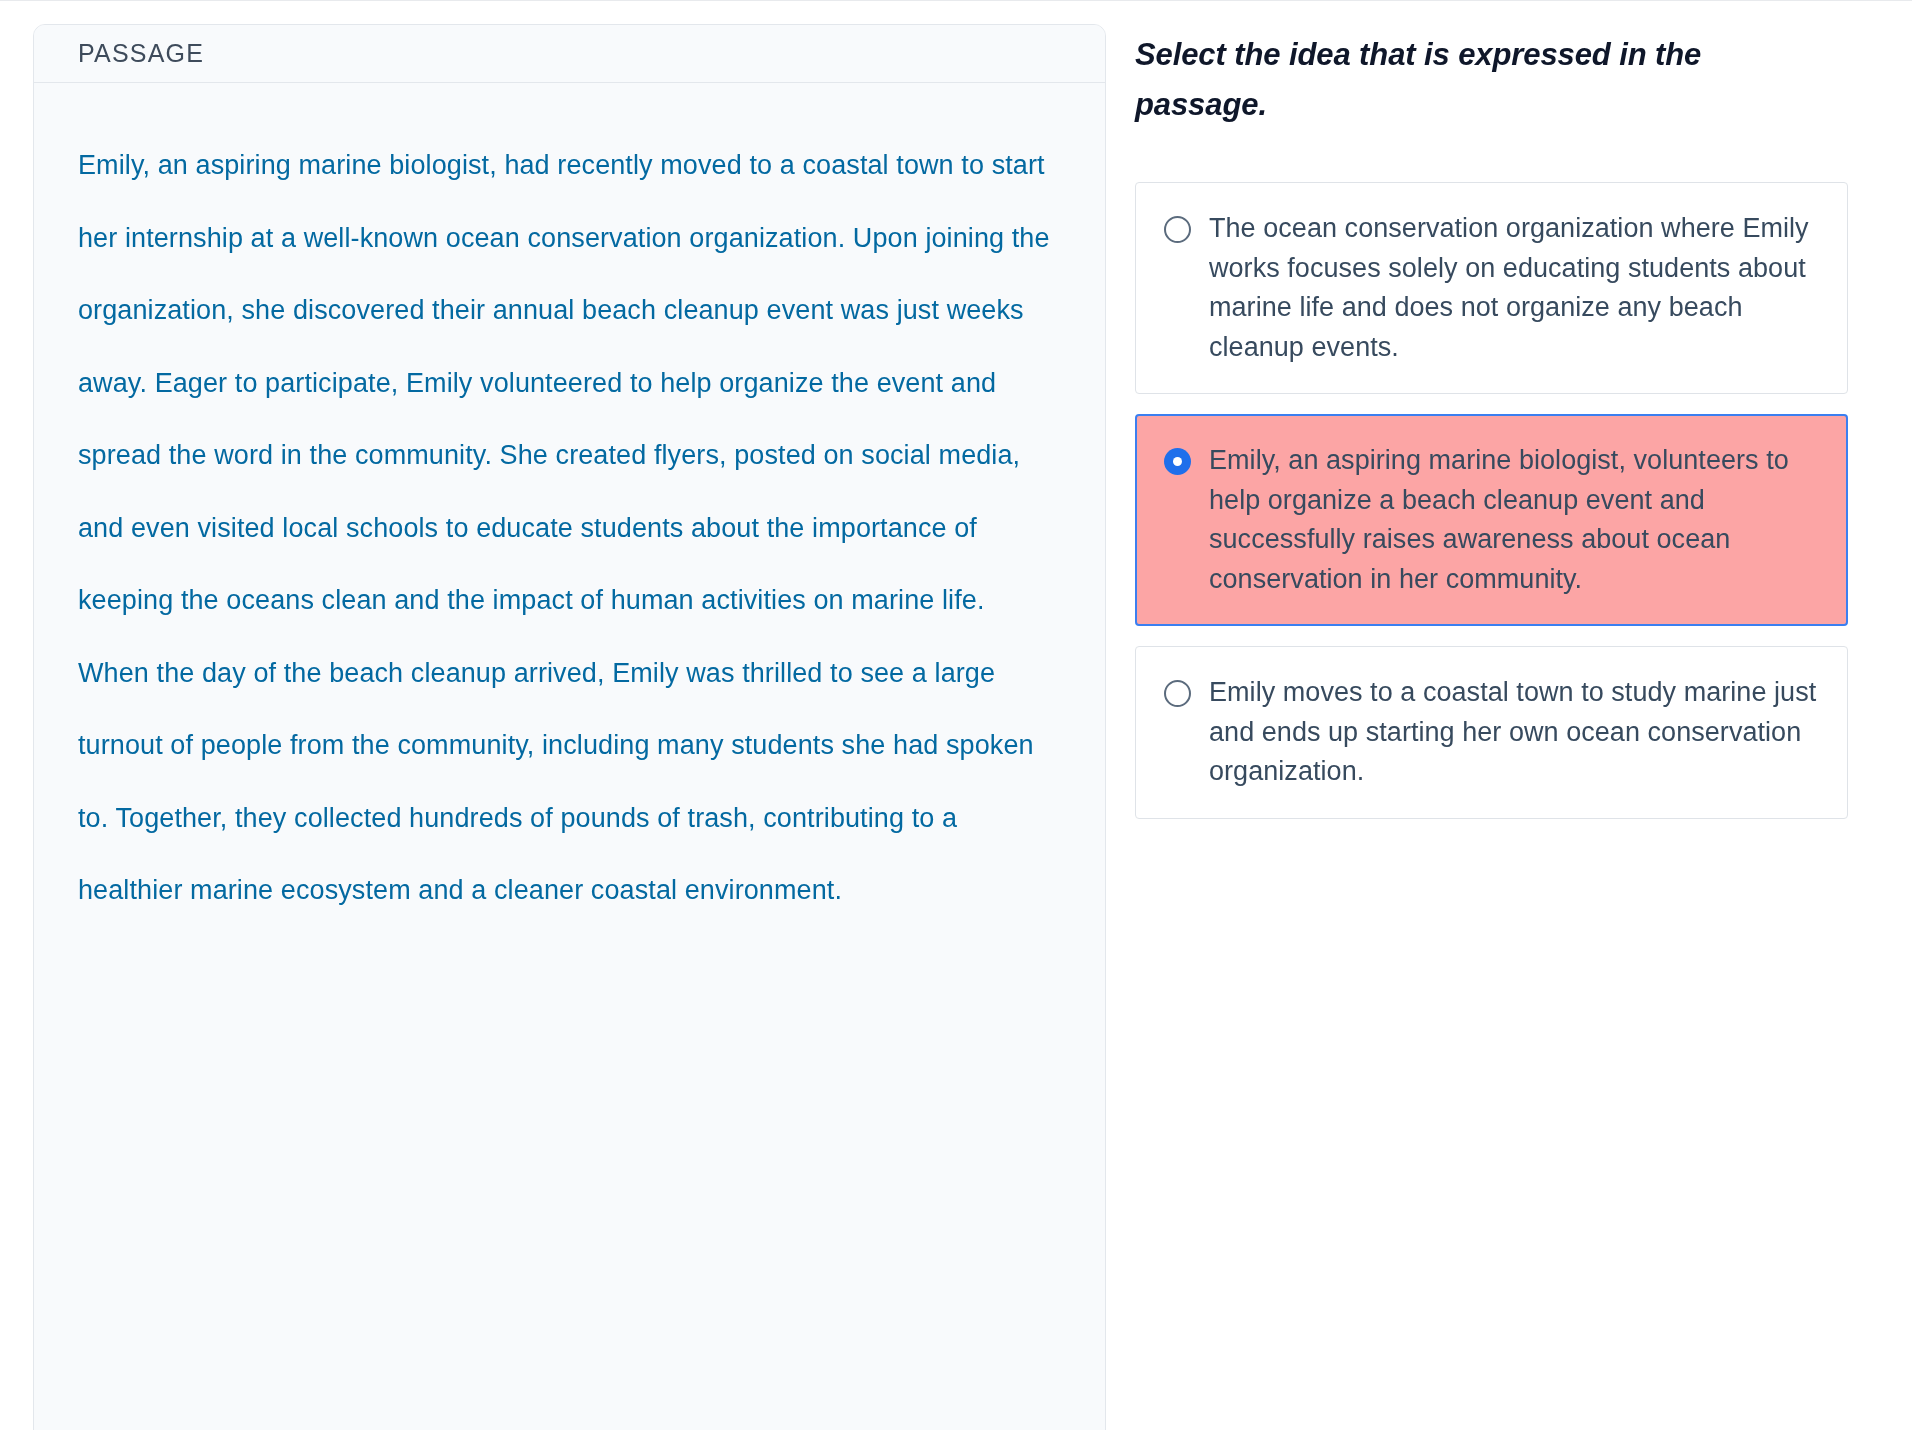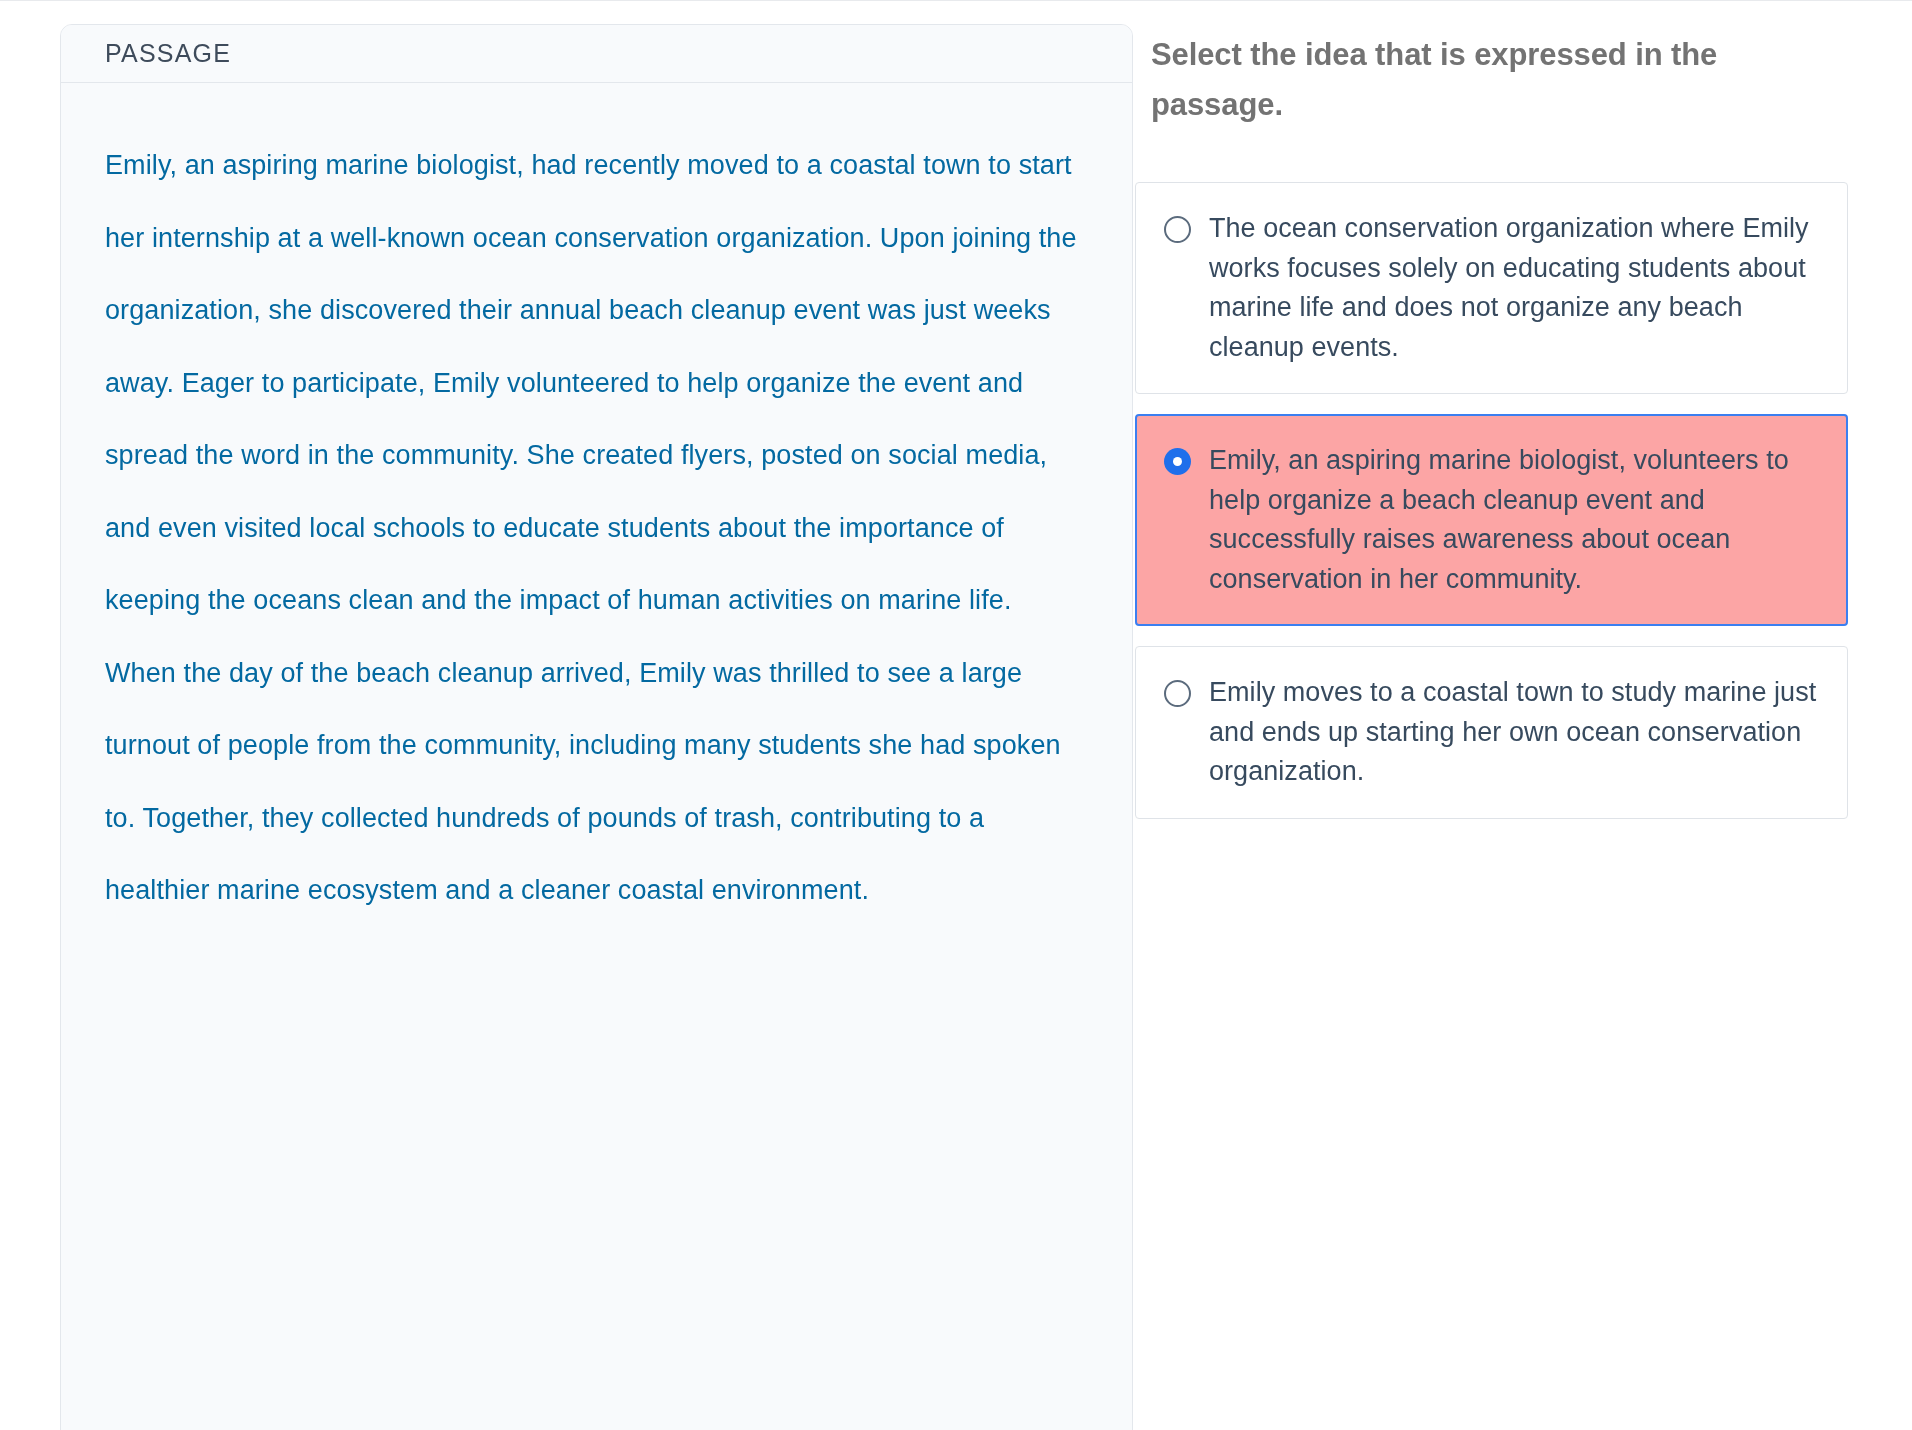--- a/index.html
+++ b/index.html
@@ -33,21 +33,21 @@
     width: 1912px;
     height: 1430px;
     display: flex;
     align-items: flex-start;
   }
 
   
   #passage-column {
     width: 1135px;
     height: 1430px;
-    padding: 24px 0 0 60px;
+    padding: 24px 0 0 33px;
     flex: 0 0 auto;
   }
 
   #passage-panel {
     width: 1073px;
     height: 1420px;
     background: #f8fafc;
     border: 1px solid #e3e7ec;
     border-radius: 12px;
     overflow: hidden;
@@ -86,25 +86,26 @@
   #question-column {
     width: 777px;
     height: 1430px;
     padding: 30px 64px 0 0;
     flex: 0 0 auto;
   }
 
   #question-title {
     font-size: 31px;
     font-weight: 700;
-    color: #737373;
+    color: #0f172a;
     line-height: 50px;
     letter-spacing: -0.1px;
-    margin: 0 0 52px 16px;
+    margin: 0 0 52px 0;
     max-width: 660px;
+    font-style: italic;
   }
 
   #options-list {
     display: flex;
     flex-direction: column;
     gap: 20px;
   }
 
   .option-card {
     border: 1px solid #dfe3e8;

